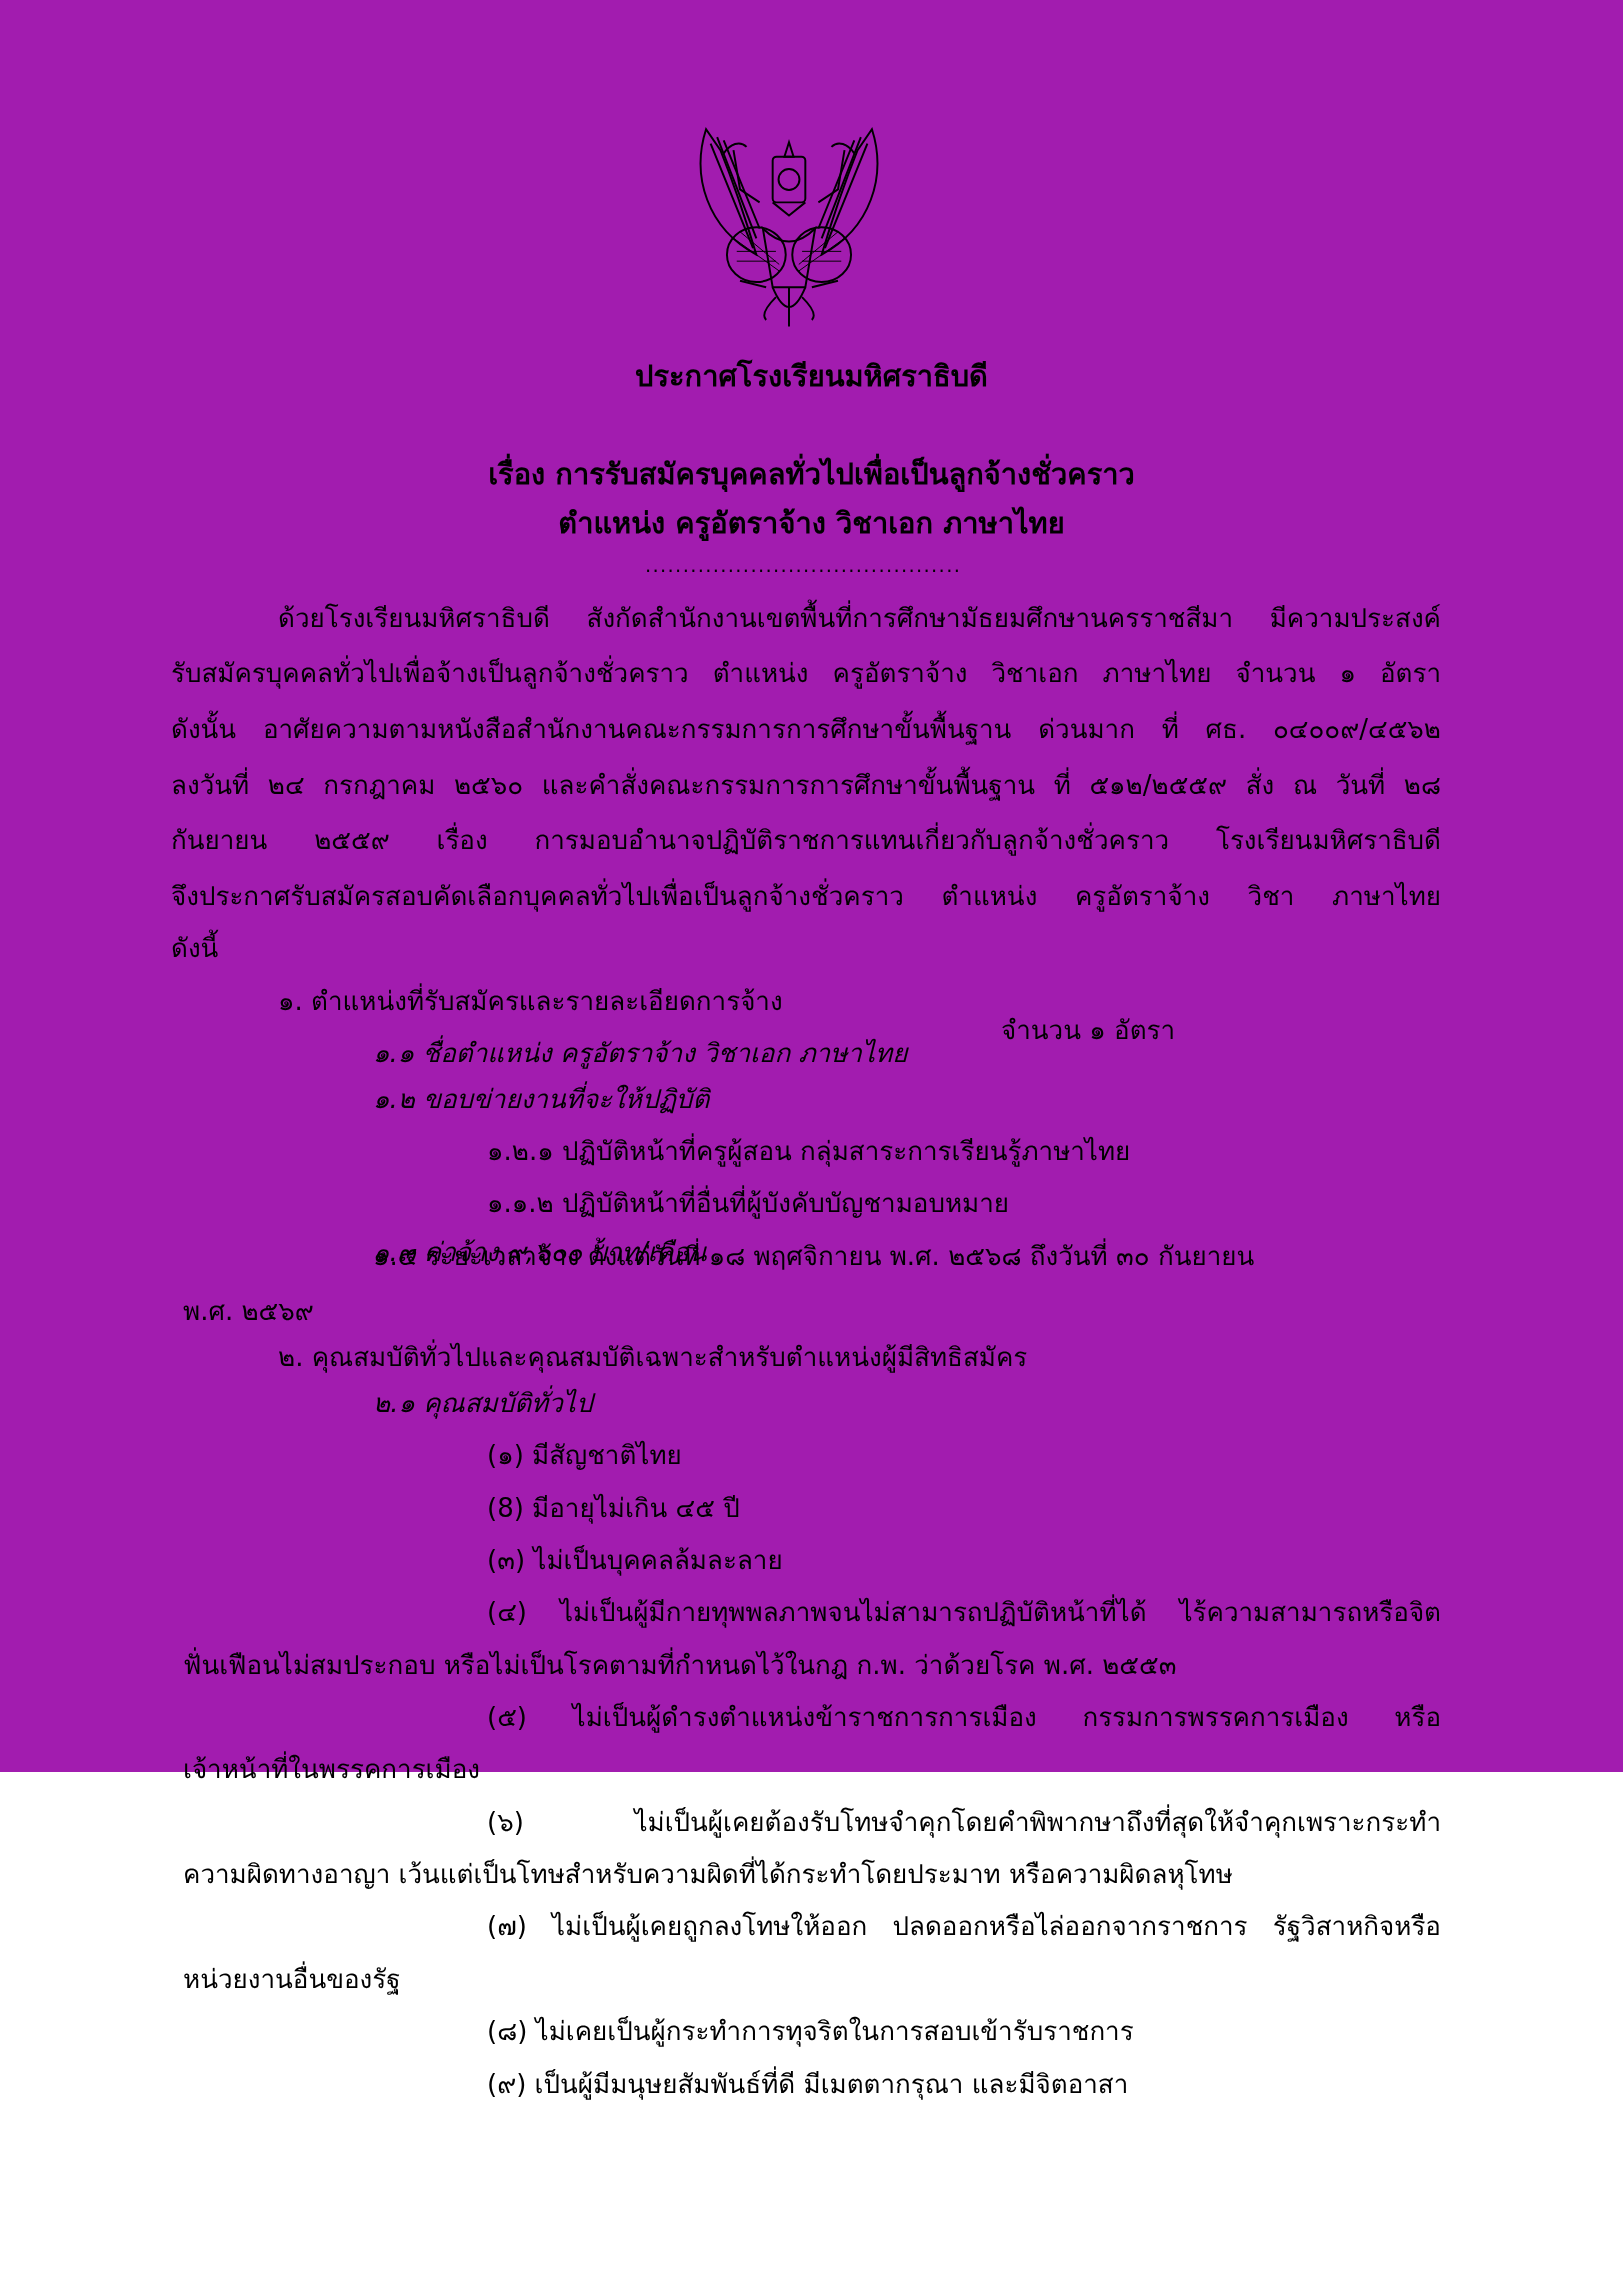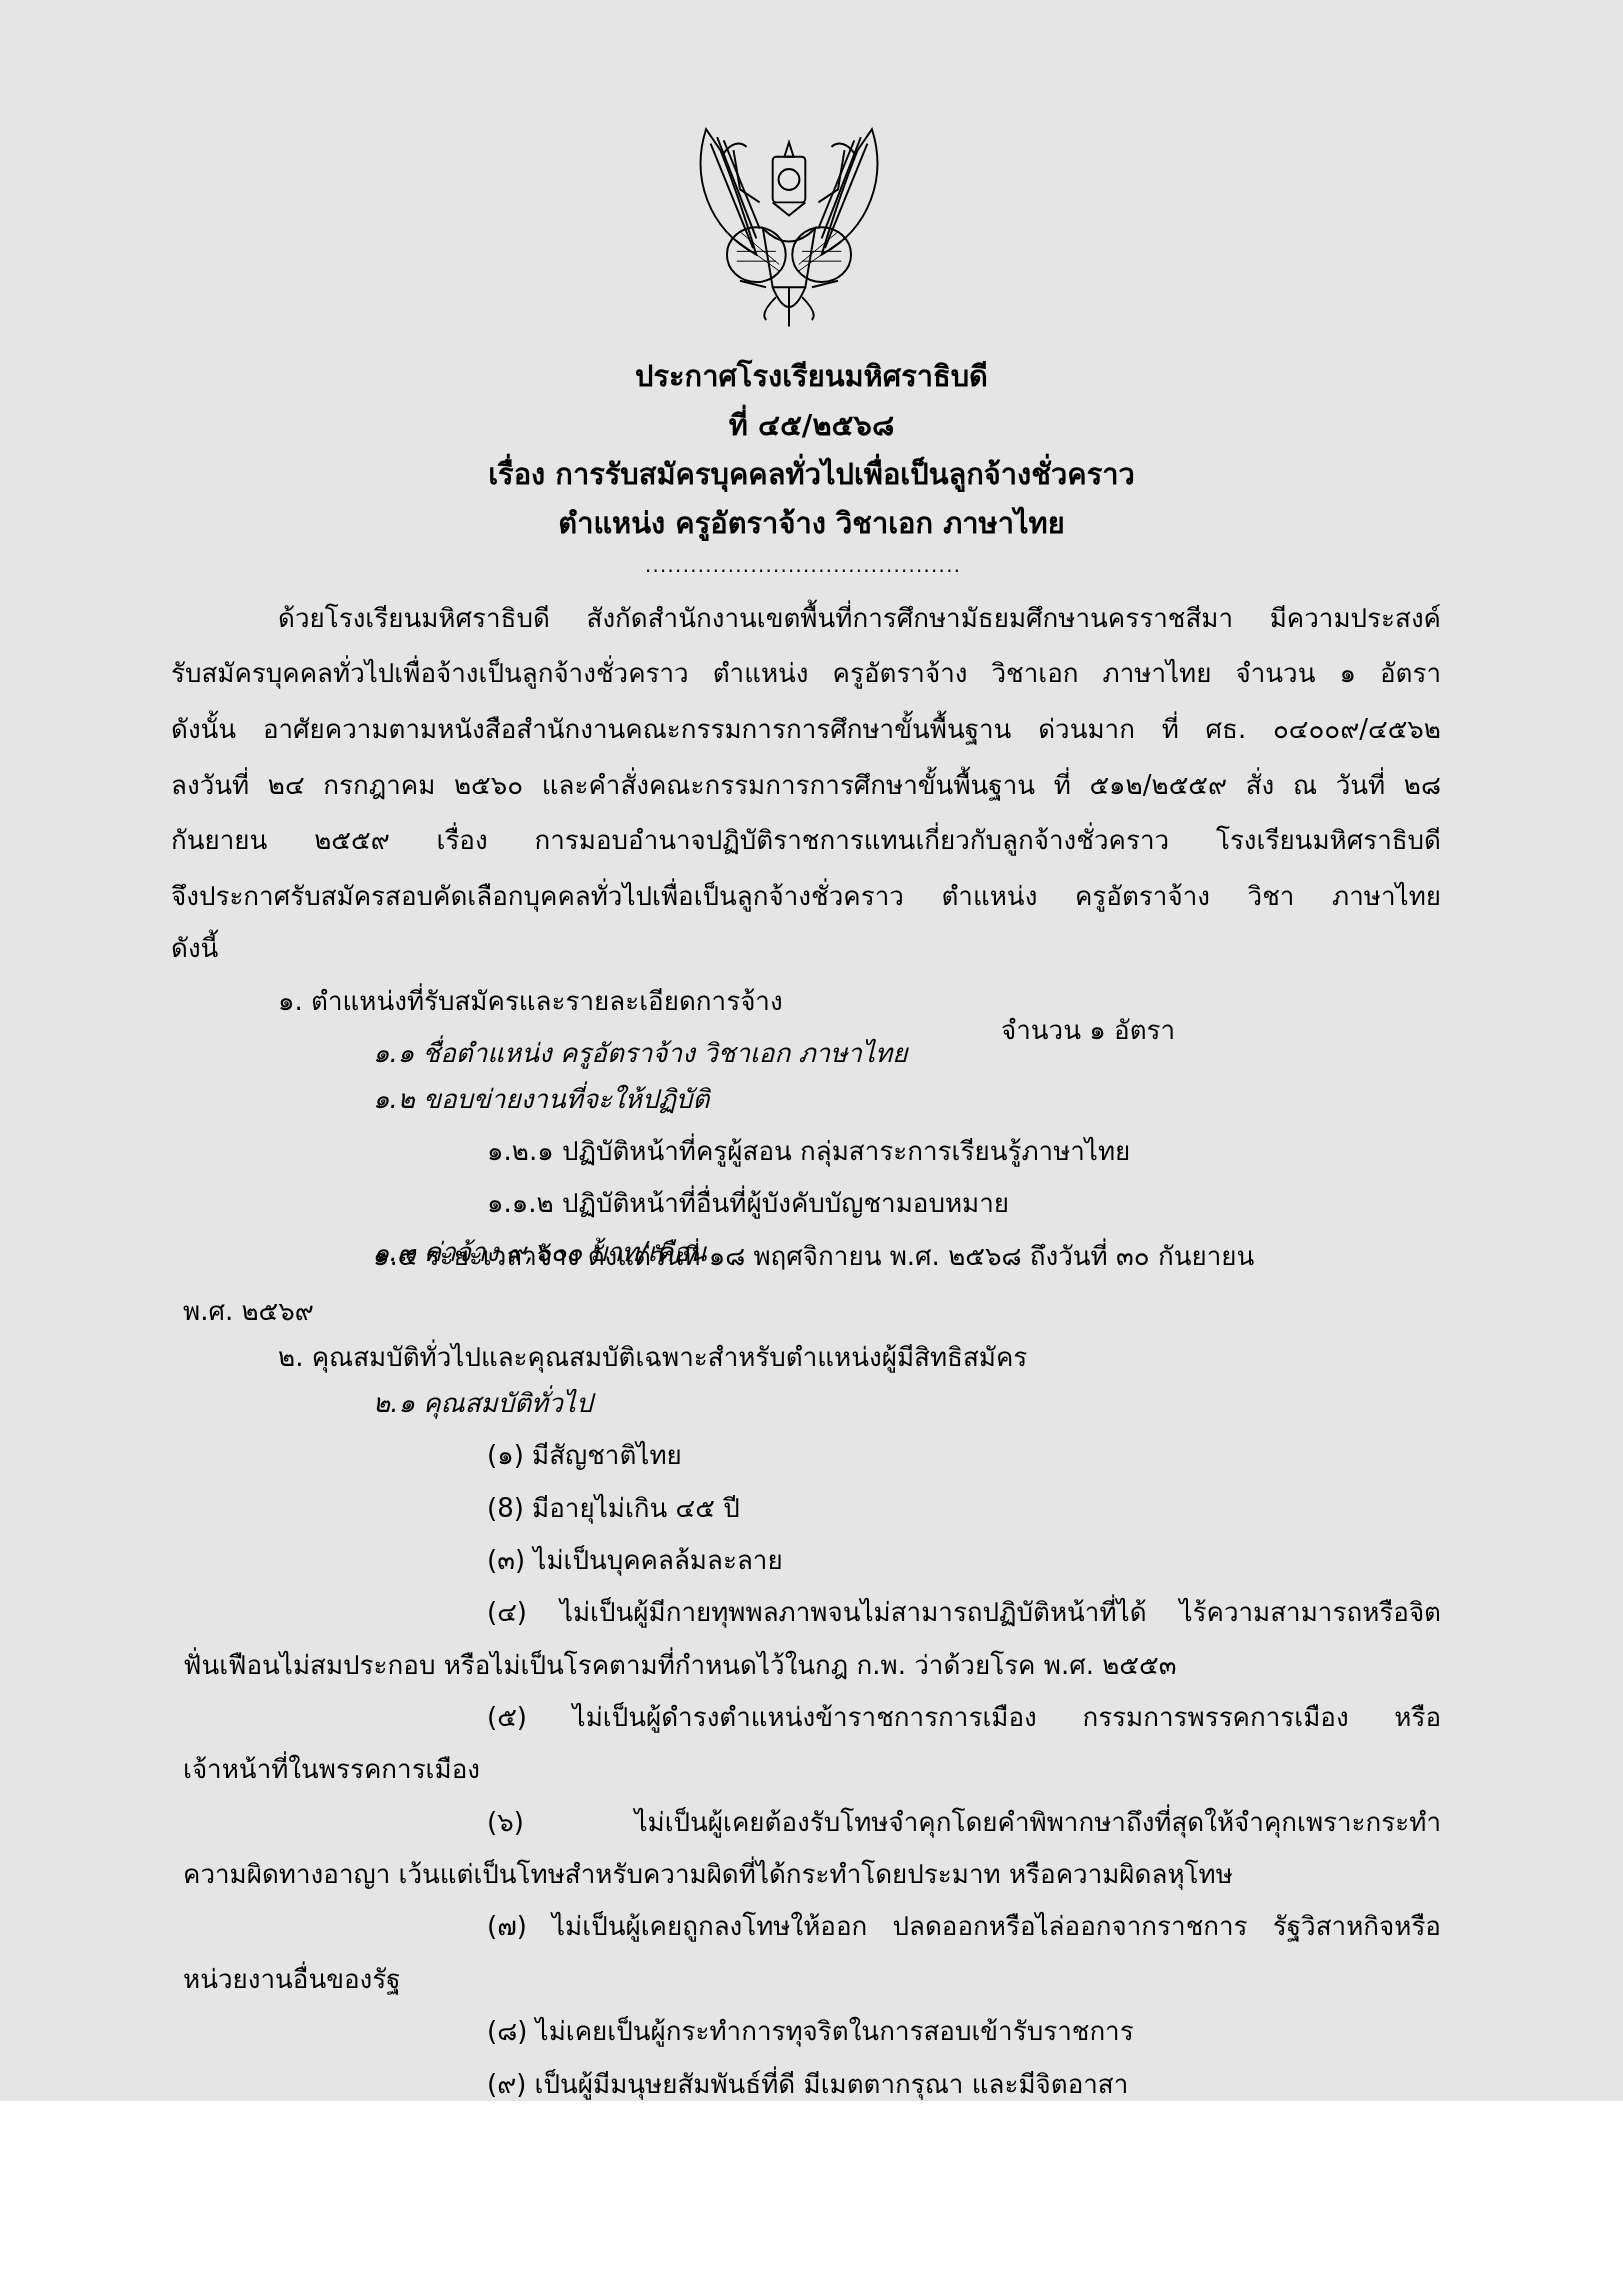--- a/index.html
+++ b/index.html
@@ -1,17 +1,17 @@
 <!DOCTYPE html>
 <html style="font-size:10.5px"><head>
 <meta charset="utf-8">
 <style>
   html, body { margin: 0; padding: 0; background: #ffffff; }
   body { width: 1623px; height: 2295px; position: relative; overflow: hidden; }
-  .page { position: absolute; left: 0; top: 0; width: 1623px; height: 2101px; background: #e5e5e5; color: #000000;
+  .page { position: absolute; left: 0; top: 0; width: 1623px; height: 1772px; background: #a21caf; color: #000000;
           font-family: "DejaVu Sans", "Liberation Sans", sans-serif; }
   .emblem { position: absolute; left: 694px; top: 124px; width: 190px; height: 209px; }
   .title { position: absolute; left: 0; width: 1623px; text-align: center; font-weight: bold; font-size: 29px; line-height: 39px; }
   .dots { position: absolute; left: 645px; top: 556px; width: 314px; font-size: 19.6px; letter-spacing: 1.3px; line-height: 19.6px; overflow: hidden; white-space: nowrap; }
   .ln { position: absolute; font-size: 26px; line-height: 39px; white-space: nowrap; }
   .just { width: 1269px; text-align: justify; text-align-last: justify; }
   .l0 { left: 167px; margin-left: 16px; }
   .l1 { left: 278px; }
   .l2 { left: 373px; font-style: italic; }
   .l3 { left: 487px; }
@@ -40,21 +40,20 @@
       <path d="M120 250 Q 145 310 170 250 M 145 250 L 145 310"></path>
       <path d="M125 265 Q 100 290 110 300 M 165 265 Q 190 290 180 300"></path>
     </g>
     <g stroke="#000" stroke-width="1.5">
       <path d="M60 175 L 130 225 M 70 165 L 130 215 M 230 175 L 160 225 M 220 165 L 160 215"></path>
       <path d="M65 195 L 125 195 M 165 195 L 225 195 M 65 210 L 125 210 M 165 210 L 225 210"></path>
     </g>
   </svg>
 
   <div class="title" style="top:357px">ประกาศโรงเรียนมหิศราธิบดี</div>
-  <div class="title" style="top:406px">ที่ ๔๕/๒๕๖๘</div>
   <div class="title" style="top:455px">เรื่อง การรับสมัครบุคคลทั่วไปเพื่อเป็นลูกจ้างชั่วคราว</div>
   <div class="title" style="top:504px">ตำแหน่ง ครูอัตราจ้าง  วิชาเอก ภาษาไทย</div>
   <div class="dots">................................................</div>
 
   <div class="ln just" style="left:278px; width:1163px; top:599px">ด้วยโรงเรียนมหิศราธิบดี สังกัดสำนักงานเขตพื้นที่การศึกษามัธยมศึกษานครราชสีมา มีความประสงค์</div>
   <div class="ln just" style="left:171px; width:1270px; top:654px">รับสมัครบุคคลทั่วไปเพื่อจ้างเป็นลูกจ้างชั่วคราว ตำแหน่ง ครูอัตราจ้าง วิชาเอก ภาษาไทย จำนวน ๑ อัตรา</div>
   <div class="ln just" style="left:171px; width:1270px; top:710px">ดังนั้น อาศัยความตามหนังสือสำนักงานคณะกรรมการการศึกษาขั้นพื้นฐาน ด่วนมาก ที่ ศธ. ๐๔๐๐๙/๔๕๖๒</div>
   <div class="ln just" style="left:171px; width:1270px; top:766px">ลงวันที่ ๒๔ กรกฎาคม ๒๕๖๐ และคำสั่งคณะกรรมการการศึกษาขั้นพื้นฐาน ที่ ๕๑๒/๒๕๕๙ สั่ง ณ วันที่ ๒๘</div>
   <div class="ln just" style="left:171px; width:1270px; top:821px">กันยายน ๒๕๕๙ เรื่อง การมอบอำนาจปฏิบัติราชการแทนเกี่ยวกับลูกจ้างชั่วคราว โรงเรียนมหิศราธิบดี</div>
   <div class="ln just" style="left:171px; width:1270px; top:877px">จึงประกาศรับสมัครสอบคัดเลือกบุคคลทั่วไปเพื่อเป็นลูกจ้างชั่วคราว ตำแหน่ง ครูอัตราจ้าง วิชา ภาษาไทย</div>

